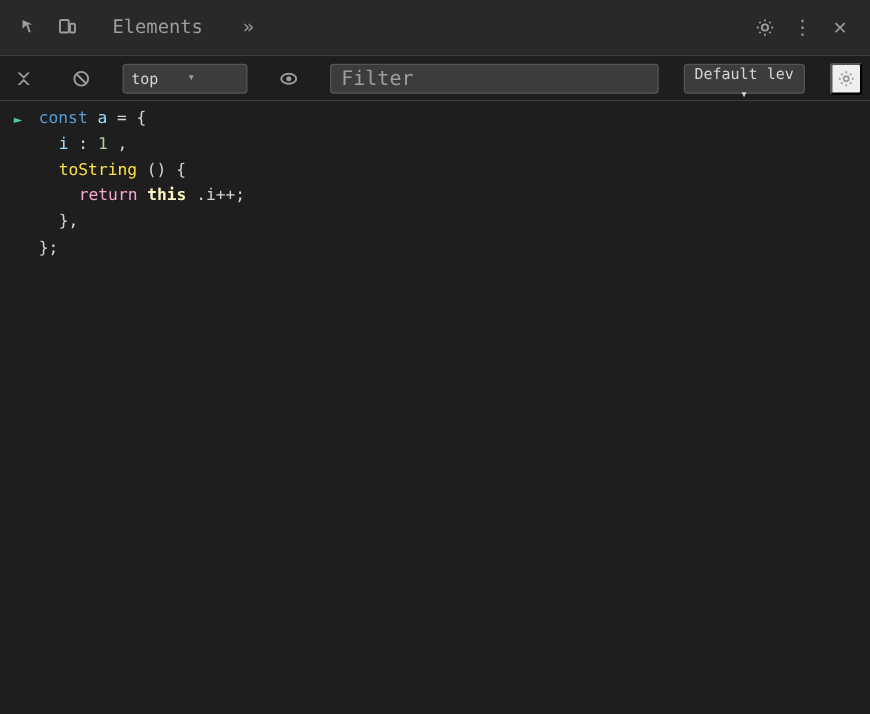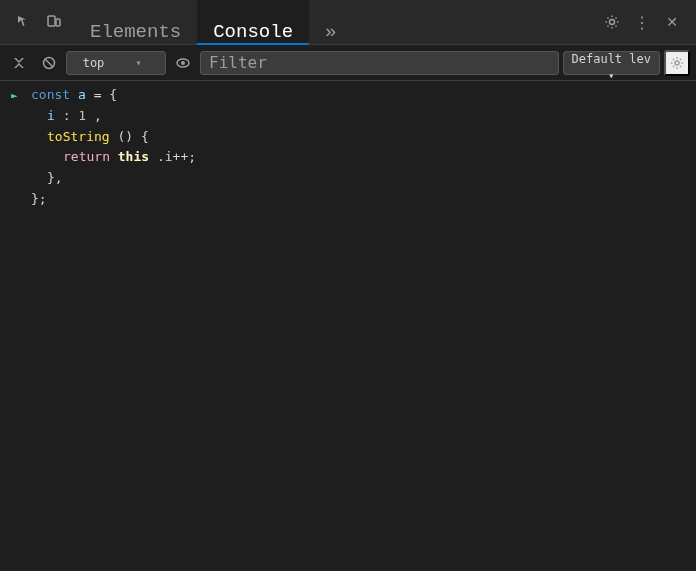--- a/index.html
+++ b/index.html
@@ -39,29 +39,28 @@
       color: #9d9d9d;
       font-size: 14px;
       cursor: pointer;
       border-radius: 3px;
       border: none;
       background: transparent;
     }
 
     .tab-item {
       display: flex;
-      align-items: flex-end;
+      align-items: center;
       height: 45px;
       padding: 0 16px;
-      font-size: 19px;
+      font-size: 15px;
       color: #9d9d9d;
       cursor: pointer;
       border-bottom: 2px solid transparent;
       white-space: nowrap;
-      font-family: Liberation Mono, monospace;
     }
     .tab-item.active {
       color: #ffffff;
       border-bottom: 2px solid #0078d4;
       background: #1e1e1e;
     }
 
     .tab-spacer { flex: 1; }
 
     .tab-right-icons {
@@ -72,22 +71,21 @@
     }
 
     
     .toolbar {
       display: flex;
       align-items: center;
       background: #1e1e1e;
       height: 36px;
       border-bottom: 1px solid #3c3c3c;
       padding: 0 6px;
-      gap: 4px;
-      text-align: center;
+      gap: 20px;
     }
 
     .toolbar-icon-btn {
       width: 26px;
       height: 26px;
       display: flex;
       align-items: center;
       justify-content: center;
       color: #9d9d9d;
       font-size: 13px;
@@ -236,23 +234,20 @@
     <button class="icon-btn" title="Toggle device toolbar">
       <svg width="16" height="16" viewBox="0 0 16 16" fill="none" xmlns="http://www.w3.org/2000/svg">
         <rect x="2" y="2" width="7" height="10" rx="1" stroke="#9d9d9d" stroke-width="1.5" fill="none"></rect>
         <rect x="10" y="5" width="4" height="7" rx="1" stroke="#9d9d9d" stroke-width="1.5" fill="none"></rect>
       </svg>
     </button>
   </div>
 
   <div class="tab-item">
     <span>Elements</span>
-  </div>
-  <div class="tab-item active">
-    <span>Console</span>
   </div>
   <div class="tab-item">
     <span>»</span>
   </div>
 
   <div class="tab-spacer"></div>
 
   <div class="tab-right-icons">
     <button class="icon-btn" title="Settings">
       <svg width="16" height="16" viewBox="0 0 16 16" fill="none" xmlns="http://www.w3.org/2000/svg">

